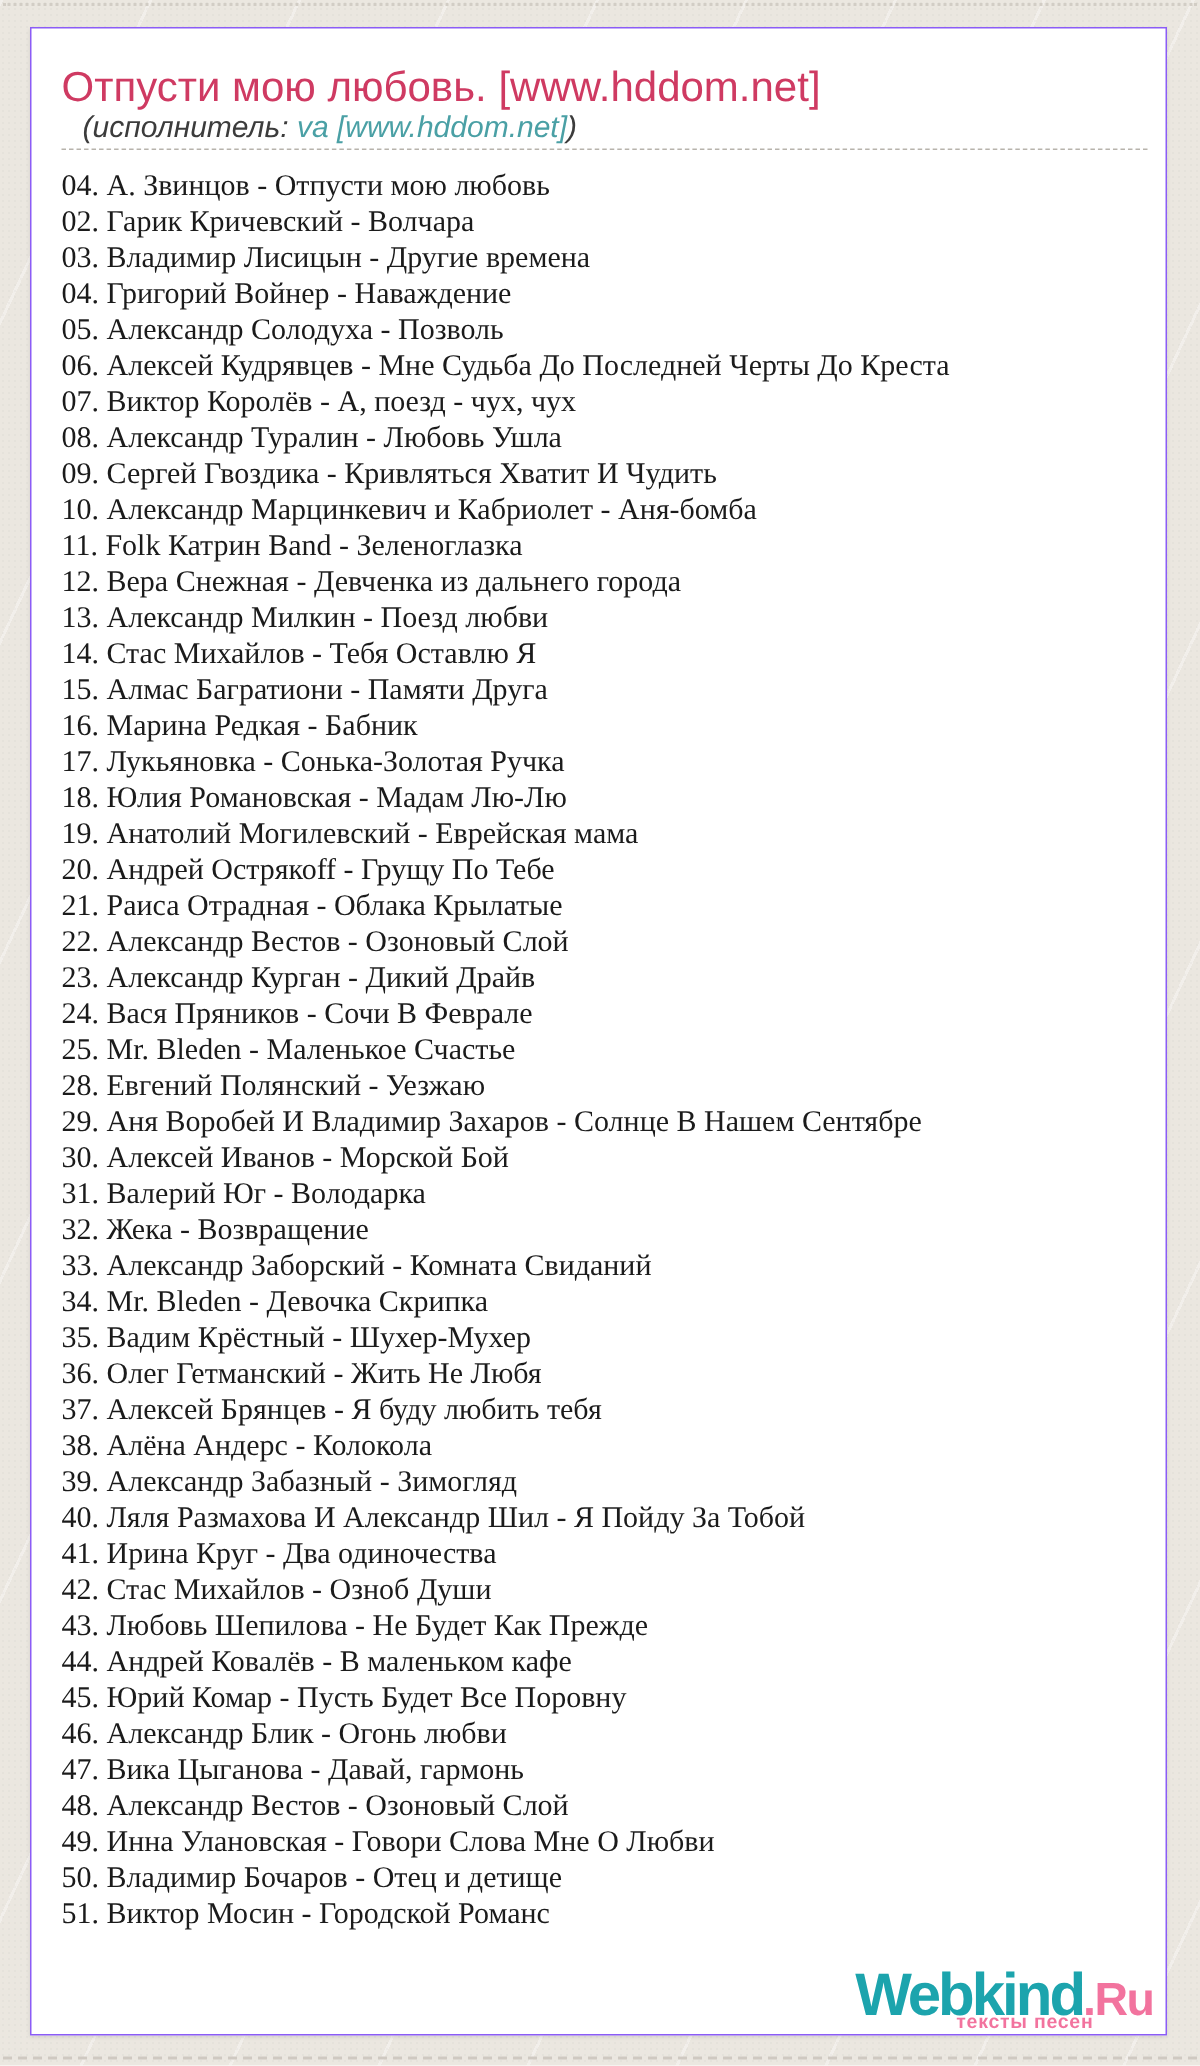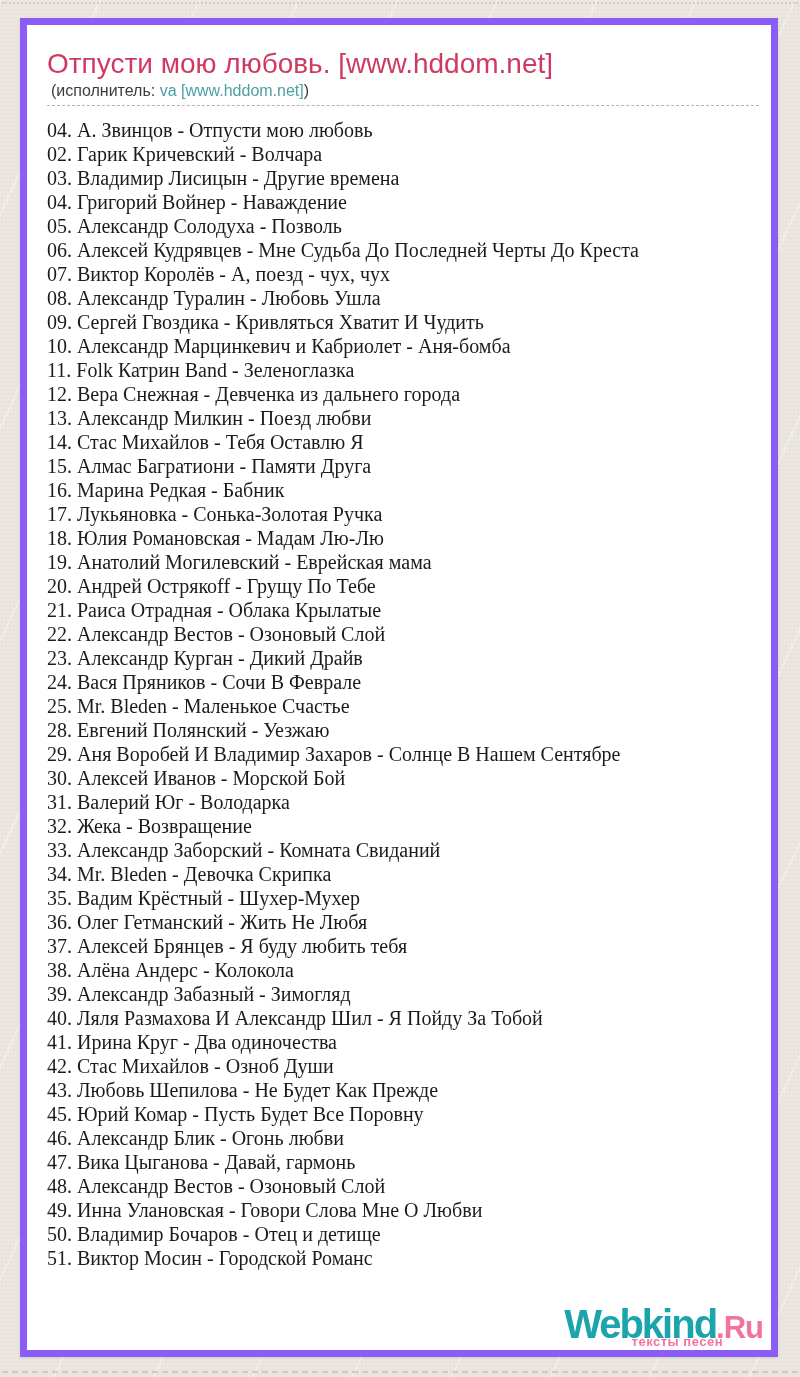--- a/index.html
+++ b/index.html
@@ -23,37 +23,38 @@
     background-size:4px 4px, auto;
     font-family:"Liberation Sans", sans-serif;
   }
   .edge-line{position:absolute;left:2px;right:2px;height:0;}
   .edge-line.top{top:2px;border-top:2px dotted #d2cdc5;}
   .edge-line.bottom{top:1371px;border-top:2px dashed #cfc9c1;}
   .card{
     position:absolute;left:20px;top:18px;
     width:758px;height:1339px;
     background:#ffffff;
-    border:7px solid #8b5cf6;
+    border:1px solid #8b5cf6;
     box-shadow:0 1px 3px rgba(0,0,0,0.10);
     padding:24px 12px 0 20px;
   }
   .page-title{
     margin:0;
     font-size:28px;
     font-weight:normal;
     line-height:30px;
     color:var(--title);
     letter-spacing:0;
   }
   .subtitle{
-    margin:2px 0 0 4px;
-    font-size:16px;
+    margin:2px 0 0 14px;
+    font-size:20px;
     line-height:20px;
     color:var(--text_dark);
+    font-style:italic;
   }
   .artist-link{
     color:var(--link);
     text-decoration:none;
     cursor:pointer;
   }
   .separator{
     border:none;
     border-top:1px dashed #b7b3ac;
     margin:4px 0 0 0;
@@ -146,20 +147,21 @@
       <div class="song-item">34. Mr. Bleden - Девочка Скрипка</div>
       <div class="song-item">35. Вадим Крёстный - Шухер-Мухер</div>
       <div class="song-item">36. Олег Гетманский - Жить Не Любя</div>
       <div class="song-item">37. Алексей Брянцев - Я буду любить тебя</div>
       <div class="song-item">38. Алёна Андерс - Колокола</div>
       <div class="song-item">39. Александр Забазный - Зимогляд</div>
       <div class="song-item">40. Ляля Размахова И Александр Шил - Я Пойду За Тобой</div>
       <div class="song-item">41. Ирина Круг - Два одиночества</div>
       <div class="song-item">42. Стас Михайлов - Озноб Души</div>
       <div class="song-item">43. Любовь Шепилова - Не Будет Как Прежде</div>
+      <div class="song-item">44. Андрей Ковалёв - В маленьком кафе</div>
       <div class="song-item">45. Юрий Комар - Пусть Будет Все Поровну</div>
       <div class="song-item">46. Александр Блик - Огонь любви</div>
       <div class="song-item">47. Вика Цыганова - Давай, гармонь</div>
       <div class="song-item">48. Александр Вестов - Озоновый Слой</div>
       <div class="song-item">49. Инна Улановская - Говори Слова Мне О Любви</div>
       <div class="song-item">50. Владимир Бочаров - Отец и детище</div>
       <div class="song-item">51. Виктор Мосин - Городской Романс</div>
     </div>
 
   <a class="logo">

